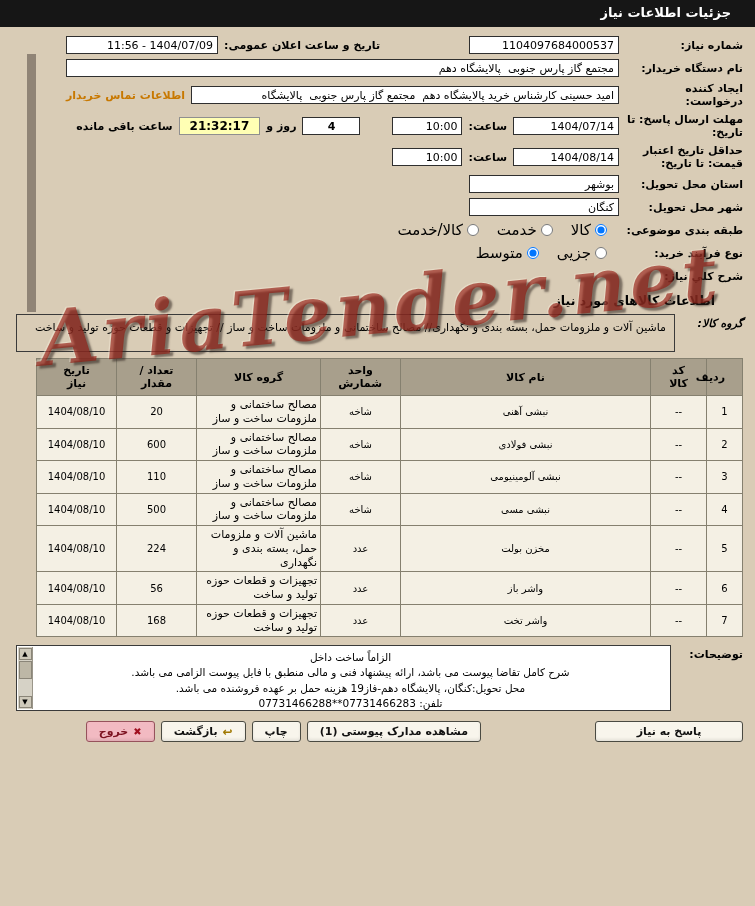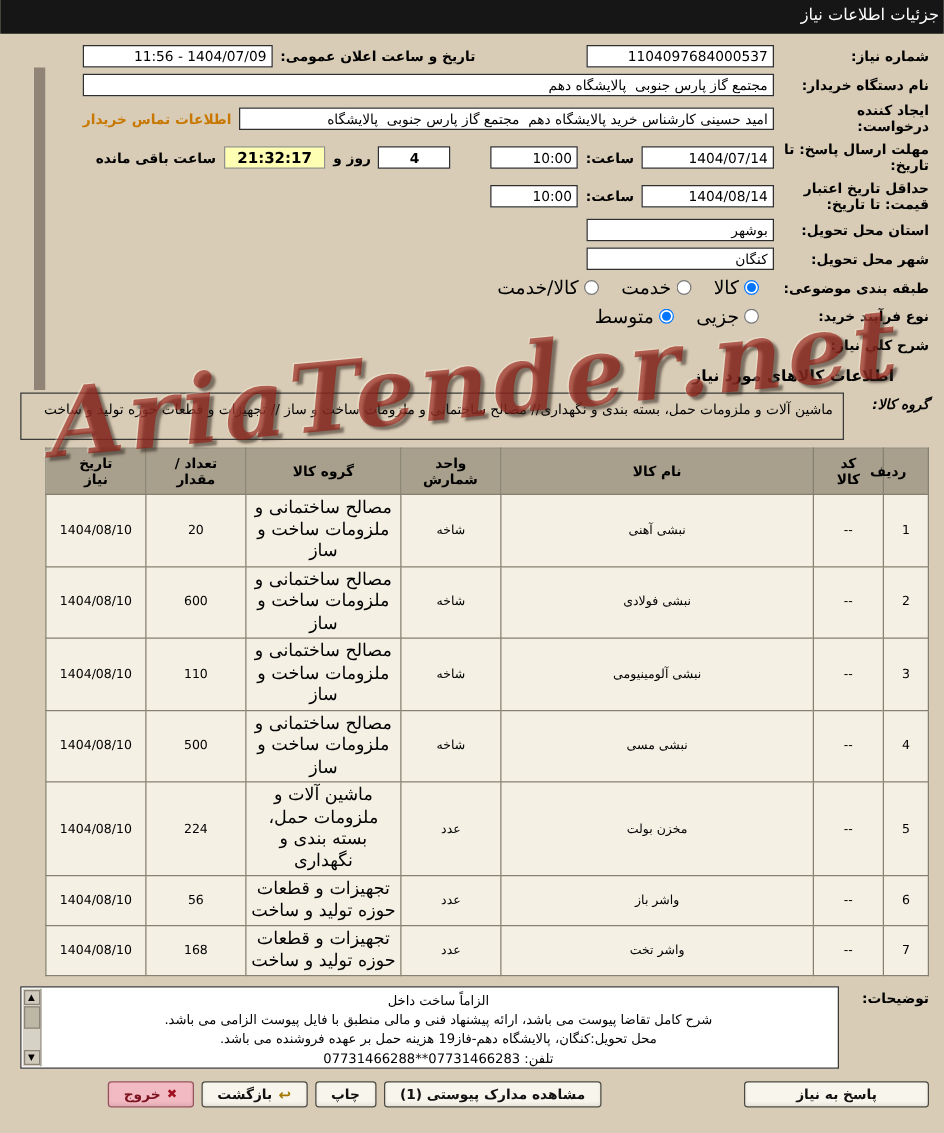--- a/index.html
+++ b/index.html
@@ -3,21 +3,21 @@
 <meta charset="utf-8">
 <style>
   * { box-sizing: border-box; margin: 0; padding: 0; }
   html,body { width:755px; height:906px; }
   body {
     background:#d9ccb6;
     font-family:"DejaVu Sans", sans-serif;
     font-size:11px; color:#000;
     direction:rtl; position:relative; overflow:hidden;
   }
-  .titlebar { background:#161616; color:#fff; font-weight:normal; font-size:13px; padding:5px 4px; height:27px; }
+  .titlebar { background:#161616; color:#fff; font-weight:bold; font-size:13px; padding:5px 24px; height:27px; }
   .page { padding:9px 12px 0 16px; position:relative; }
 
   .frow { display:flex; align-items:center; margin-bottom:5px; gap:6px; padding-left:50px; }
   .frow2 { display:flex; align-items:flex-start; margin-bottom:6px; gap:6px; }
   .lab { font-weight:bold; font-size:11px; }
   .lab-r { width:118px; flex-shrink:0; }
   .inp { height:18px; border:1px solid #2f2f2f; background:#fff; font:11px "DejaVu Sans",sans-serif; padding:0 4px; }
   .w150{width:150px;} .w152{width:152px;} .w105{width:106px;} .w70{width:70px;}
   .grow { flex:1; }
   .push { margin-right:auto;text-align:right; }
@@ -31,21 +31,21 @@
 
   .txtbox { border:1px solid #3a3a3a; padding:4px 8px; font-size:11px; line-height:1.55; min-height:38px; }
   .lab-sum { width:86px; flex-shrink:0; padding-top:3px; }
   .sectitle { font-weight:bold; font-size:12.5px; text-align:right; margin:10px 28px 6px 0; }
   .lab-grp { width:62px; flex-shrink:0; padding-top:3px;font-style:italic; }
 
   table { border-collapse:collapse; width:706px; margin:4px 0 8px; background:#f4f0e4; table-layout:fixed; }
   th, td { border:1px solid #85806f; text-align:center; vertical-align:middle; }
   th { background:#a89f8c; font-size:11px; font-weight:bold; padding:5px 18px; }
   td { font-size:10px; padding:3px 2px; }
-  td.group-cell { font-size:14px; line-height:1.25; padding:2px 3px; }
+  td.group-cell { font-size:11px; line-height:1.25; padding:2px 3px;text-align:right; }
 
   .lab-desc { width:66px; flex-shrink:0; padding-top:3px; }
   .descbox { position:relative; background:#fff; border:1px solid #3a3a3a; flex:1; height:66px; padding:4px 8px 4px 22px; overflow:hidden; }
   .desc-text { text-align:center; font-size:10.5px; line-height:1.45; white-space:pre-line; }
   .scrollbar { position:absolute; left:1px; top:1px; bottom:1px; width:15px; background:#d6d2c6; border-left:none; border-right:1px solid #9a968a; display:flex; flex-direction:column; align-items:center; }
   .sb-btn { width:13px; height:12px; background:#cfcabb; border:1px solid #8a8578; font-size:7px; line-height:10px; text-align:center; margin:1px 0; cursor:pointer; }
   .sb-thumb { width:13px; height:18px; background:#bdb7a6; border:1px solid #8a8578; }
   .sb-down { margin-top:auto; }
 
   .footer { display:flex; align-items:center; gap:6px; margin-top:10px; }

